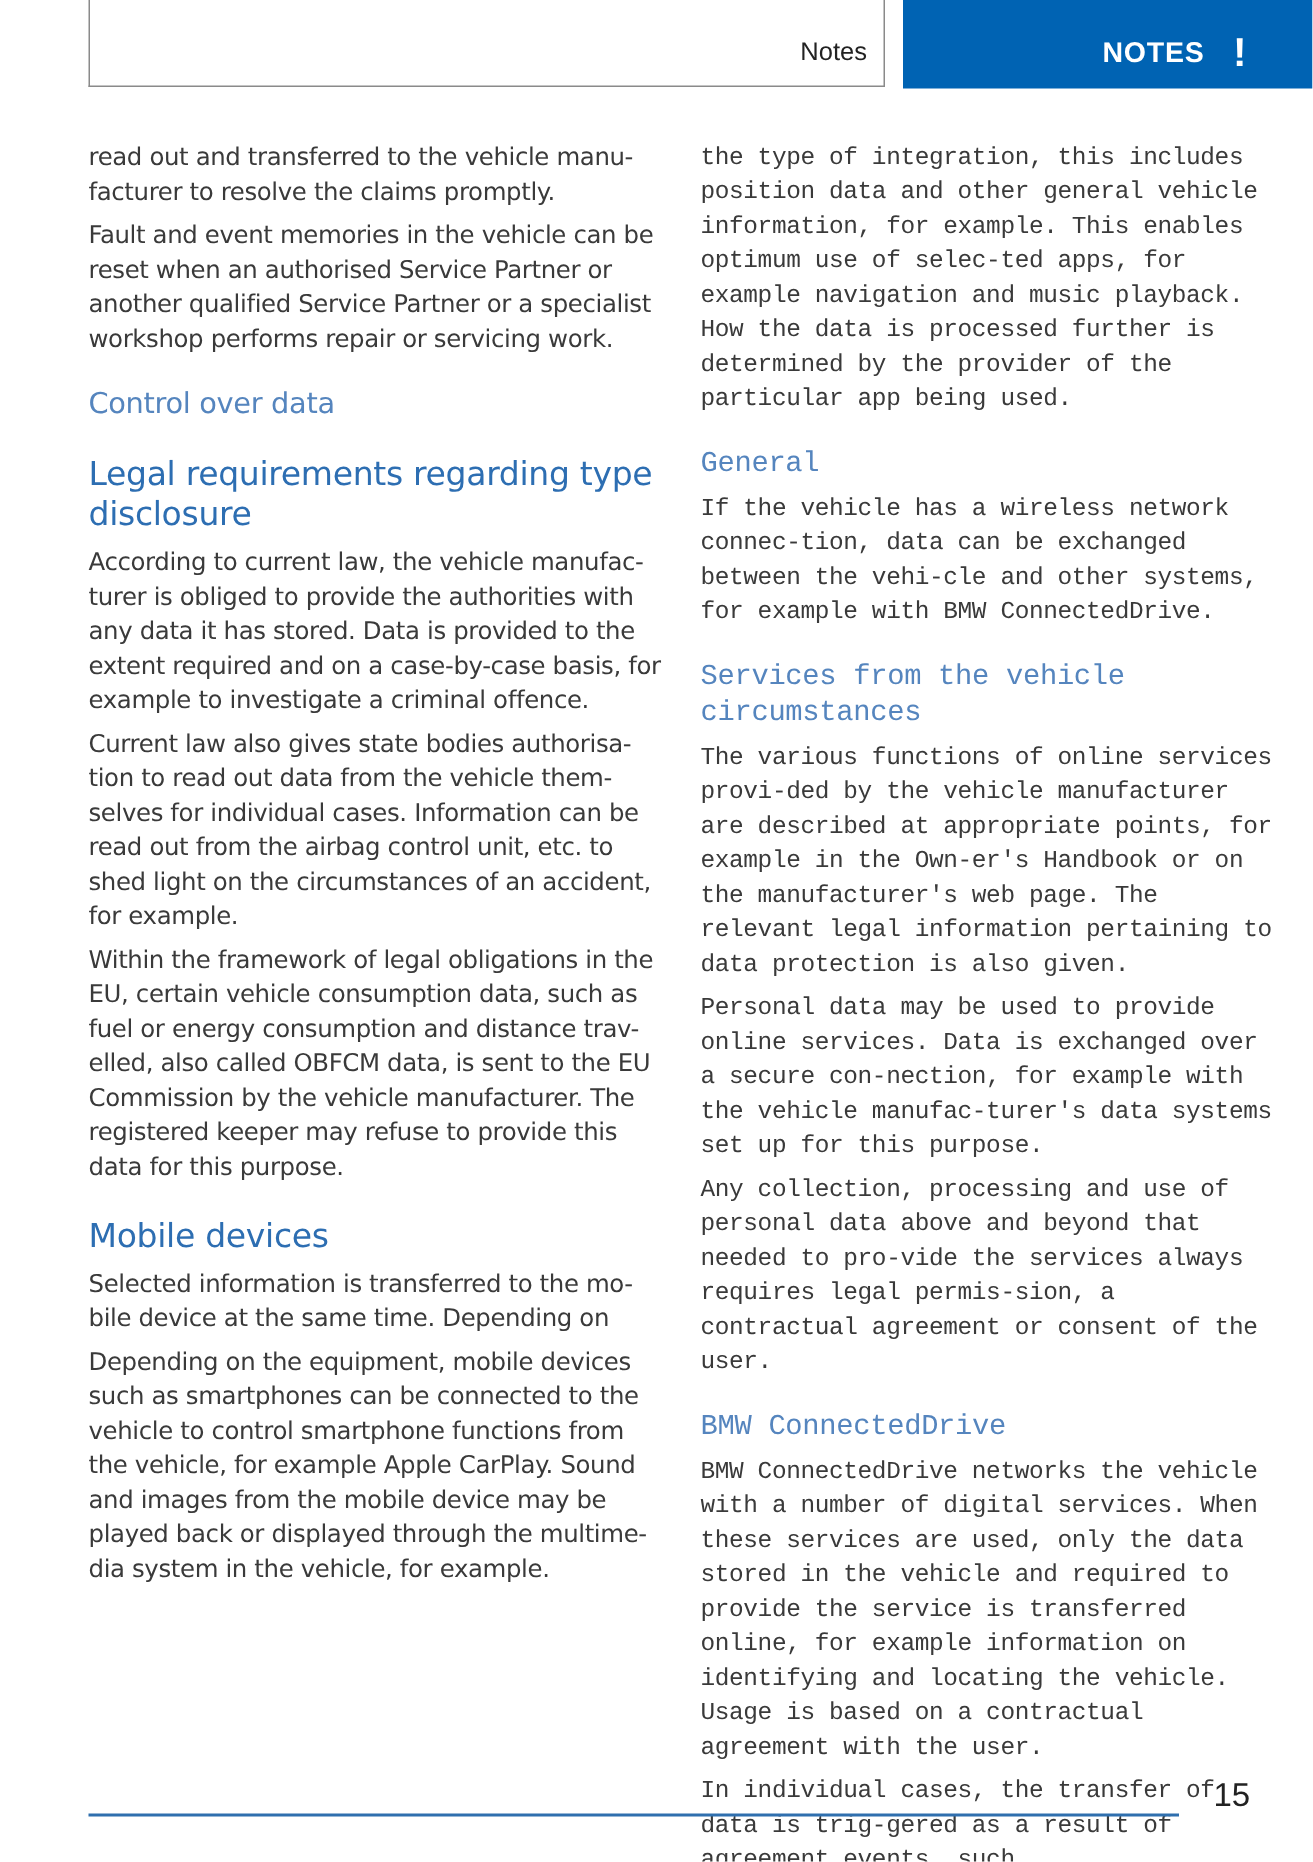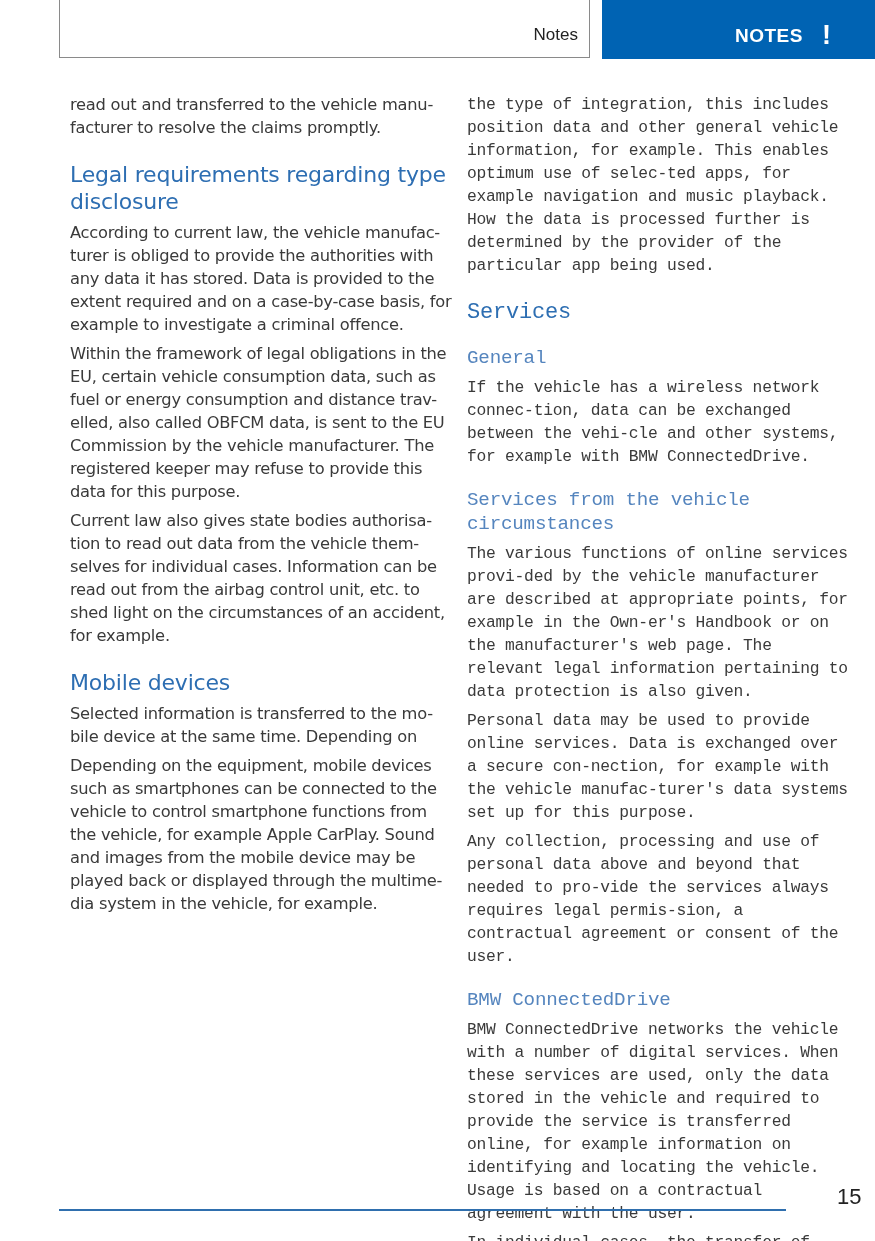--- a/index.html
+++ b/index.html
@@ -9,56 +9,57 @@
              border: 1px solid #8a8a8a; border-top: none; box-sizing: border-box; }
   .hdr-label { position: absolute; right: 11px; bottom: 12px; font-size: 17px; color: #222;
                font-family: "Liberation Sans", sans-serif; }
   .hdr-tab { position: absolute; left: 602px; top: 0; width: 273px; height: 59px; background: #0063b3; }
   .hdr-tab-text { position: absolute; left: 133px; top: 25px; font-size: 19px; font-weight: bold;
                   color: #ffffff; letter-spacing: 0.5px; font-family: "Liberation Sans", sans-serif; }
   .hdr-tab-icon { position: absolute; left: 220px; top: 20px; font-size: 27px; font-weight: bold;
                   color: #ffffff; font-family: "Liberation Sans", sans-serif; }
 
   .col { position: absolute; top: 93px; width: 385px; }
-  .col-left { left: 70px; }
+  .col-left { left: 59px; }
   .col-right { left: 467px; font-family: Liberation Mono, monospace; }
 
   p { margin: 0 0 6px 0; font-size: 16.3px; line-height: 23px; color: #3a3a3a; letter-spacing: -0.25px; }
   h2 { margin: 22px 0 6px 0; font-weight: normal; font-size: 22px; line-height: 27px; color: #2d6eb2; letter-spacing: -0.2px; }
   h3 { margin: 20px 0 6px 0; font-weight: normal; font-size: 19.2px; line-height: 24px; color: #5585be; letter-spacing: -0.2px; }
 
   .footer-rule { position: absolute; left: 59px; top: 1209px; width: 727px; height: 1.5px; background: #2f6fae; }
-  .page-num { position: absolute; left: 837px; top: 1184px; font-size: 22px; color: #222;
+  .page-num { position: absolute; left: 809px; top: 1184px; font-size: 22px; color: #222;
               font-family: "Liberation Sans", sans-serif; }
 </style>
 </head>
 <body>
 
 <div class="hdr-box">
   <span class="hdr-label">Notes</span>
 </div>
 <div class="hdr-tab">
   <span class="hdr-tab-text">NOTES</span>
   <span class="hdr-tab-icon">!</span>
 </div>
 
 <div class="col col-left">
   <p>read out and transferred to the vehicle manu-facturer to resolve the claims promptly.</p>
+  <p>Fault and event memories in the vehicle can be reset when an authorised Service Partner or another qualified Service Partner or a specialist workshop performs repair or servicing work.</p>
+  <h3>Control over data</h3>
   <h2>Legal requirements regarding type disclosure</h2>
   <p>According to current law, the vehicle manufac-turer is obliged to provide the authorities with any data it has stored. Data is provided to the extent required and on a case-by-case basis, for example to investigate a criminal offence.</p>
+  <p>Current law also gives state bodies authorisa-tion to read out data from the vehicle them-selves for individual cases. Information can be read out from the airbag control unit, etc. to shed light on the circumstances of an accident, for example.</p>
   <p>Within the framework of legal obligations in the EU, certain vehicle consumption data, such as fuel or energy consumption and distance trav-elled, also called OBFCM data, is sent to the EU Commission by the vehicle manufacturer. The registered keeper may refuse to provide this data for this purpose.</p>
-  <p>Current law also gives state bodies authorisa-tion to read out data from the vehicle them-selves for individual cases. Information can be read out from the airbag control unit, etc. to shed light on the circumstances of an accident, for example.</p>
   <h2>Mobile devices</h2>
   <p>Selected information is transferred to the mo-bile device at the same time. Depending on</p>
   <p>Depending on the equipment, mobile devices such as smartphones can be connected to the vehicle to control smartphone functions from the vehicle, for example Apple CarPlay. Sound and images from the mobile device may be played back or displayed through the multime-dia system in the vehicle, for example.</p>
 </div>
 
 <div class="col col-right">
   <p>the type of integration, this includes position data and other general vehicle information, for example. This enables optimum use of selec-ted apps, for example navigation and music playback. How the data is processed further is determined by the provider of the particular app being used.</p>
-  <h2>Services</h2>
   <h3>General</h3>
   <p>If the vehicle has a wireless network connec-tion, data can be exchanged between the vehi-cle and other systems, for example with BMW ConnectedDrive.</p>
   <h3>Services from the vehicle circumstances</h3>
   <p>The various functions of online services provi-ded by the vehicle manufacturer are described at appropriate points, for example in the Own-er's Handbook or on the manufacturer's web page. The relevant legal information pertaining to data protection is also given.</p>
   <p>Personal data may be used to provide online services. Data is exchanged over a secure con-nection, for example with the vehicle manufac-turer's data systems set up for this purpose.</p>
   <p>Any collection, processing and use of personal data above and beyond that needed to pro-vide the services always requires legal permis-sion, a contractual agreement or consent of the user.</p>
   <h3>BMW ConnectedDrive</h3>
   <p>BMW ConnectedDrive networks the vehicle with a number of digital services. When these services are used, only the data stored in the vehicle and required to provide the service is transferred online, for example information on identifying and locating the vehicle. Usage is based on a contractual agreement with the user.</p>
   <p>In individual cases, the transfer of data is trig-gered as a result of agreement events, such</p>
 </div>

